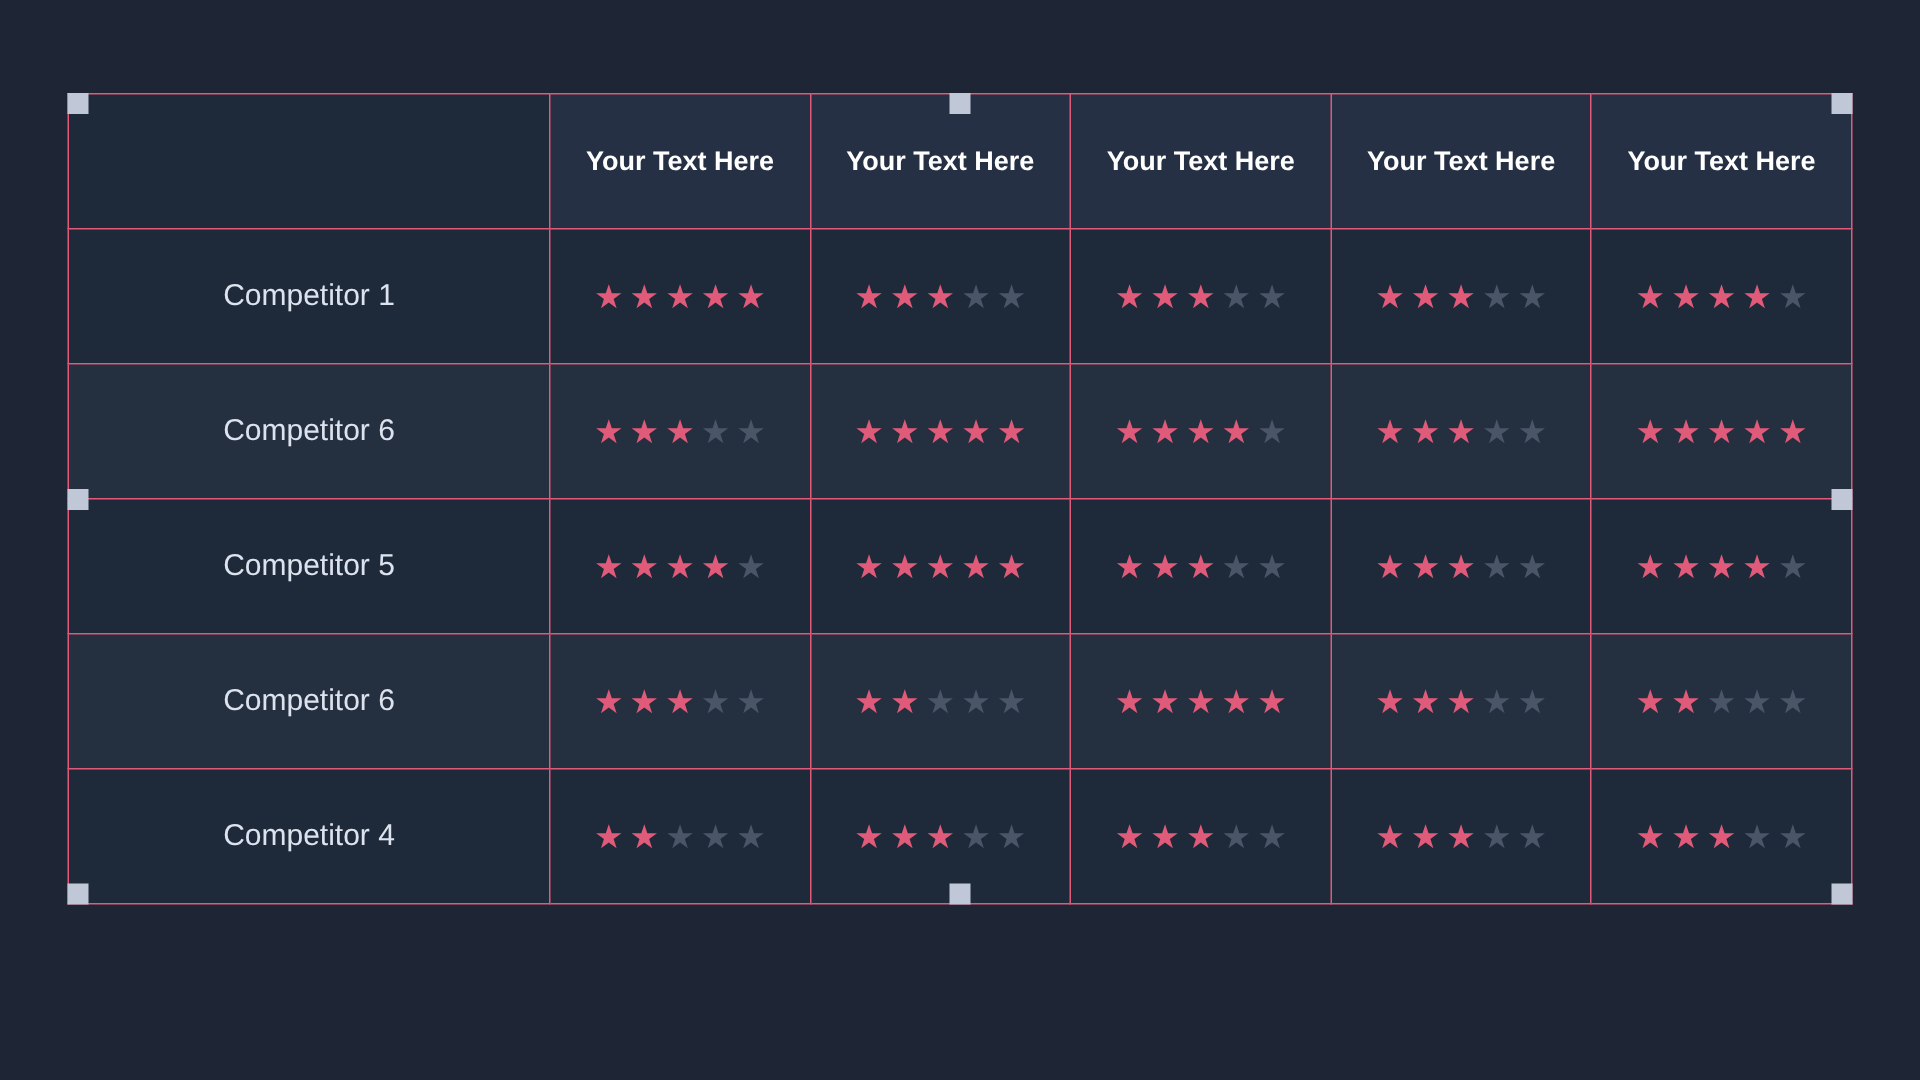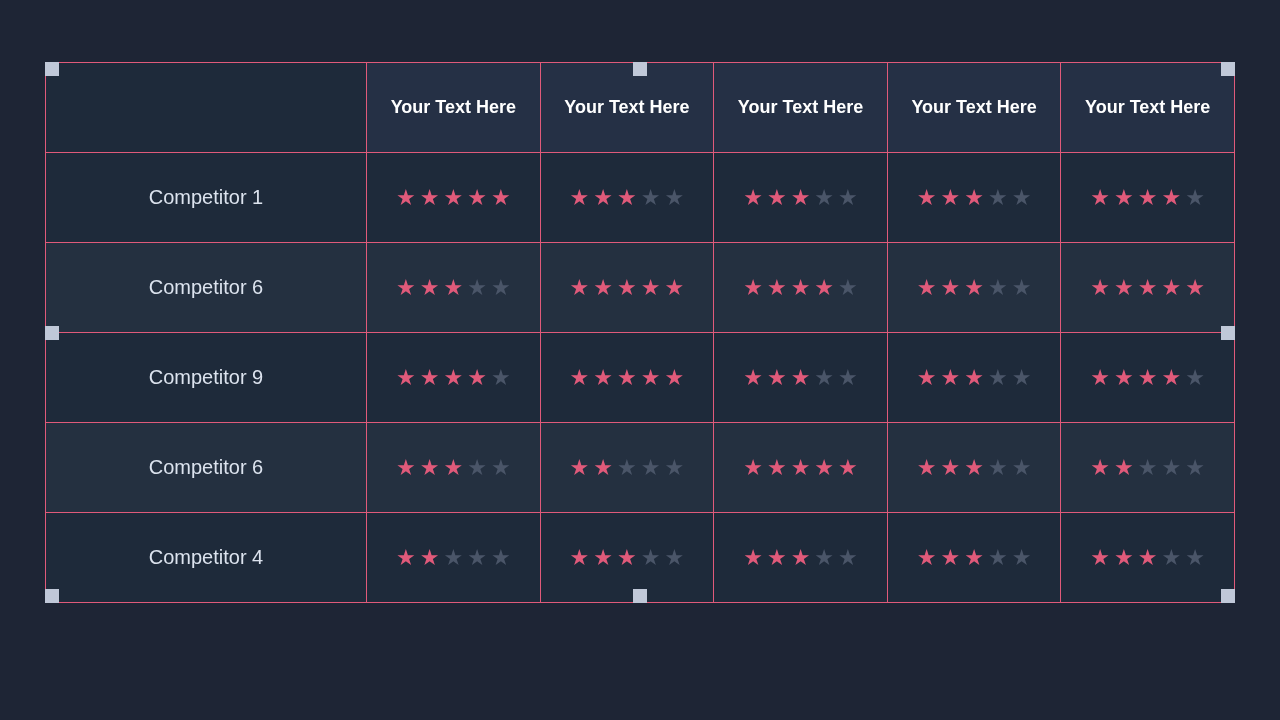--- a/index.html
+++ b/index.html
@@ -249,21 +249,21 @@
             <div class="stars">
               <span class="star-filled">★</span>
               <span class="star-filled">★</span>
               <span class="star-filled">★</span>
               <span class="star-filled">★</span>
               <span class="star-filled">★</span>
             </div>
           </td>
         </tr>
         <tr>
-          <td>Competitor 9</td>
+          <td>Competitor 5</td>
           <td>
             <div class="stars">
               <span class="star-filled">★</span>
               <span class="star-filled">★</span>
               <span class="star-filled">★</span>
               <span class="star-filled">★</span>
               <span class="star-empty">★</span>
             </div>
           </td>
           <td>

